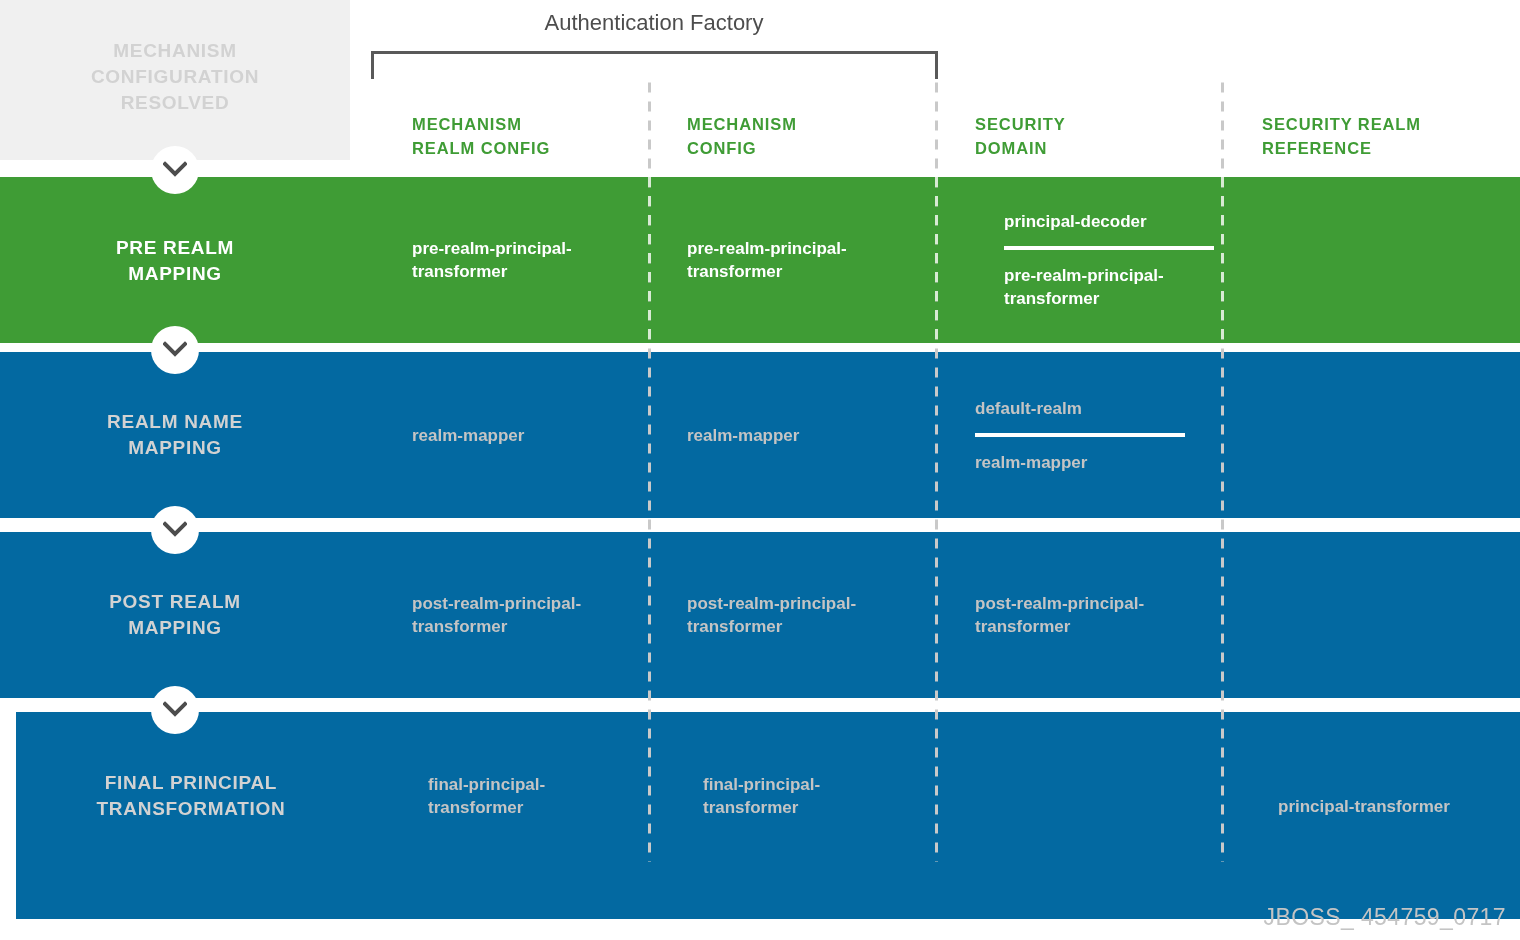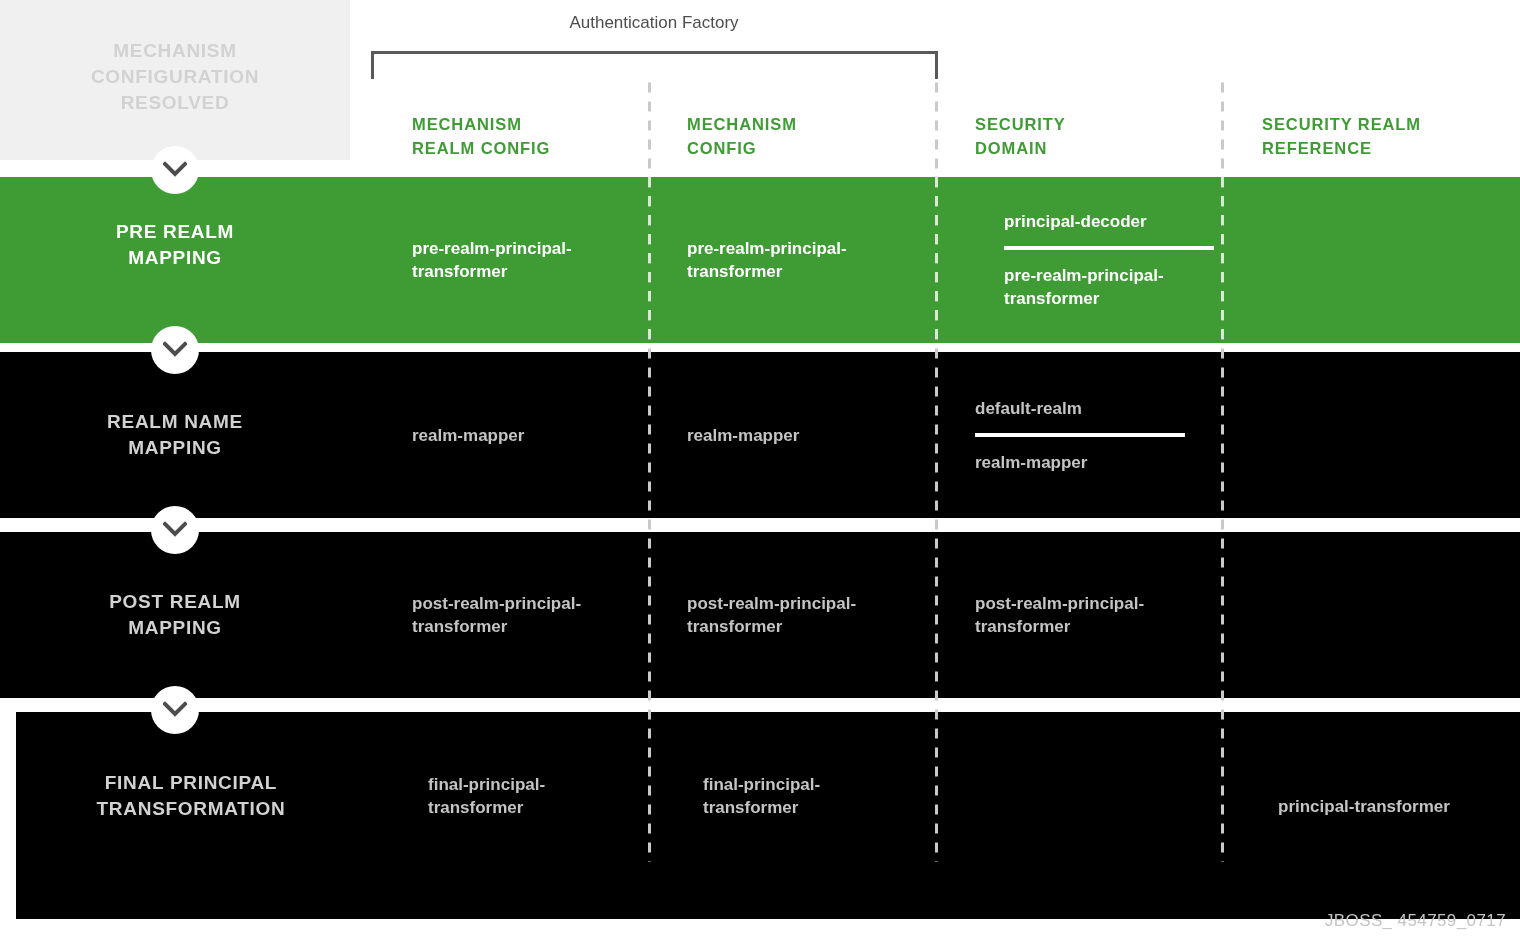--- a/index.html
+++ b/index.html
@@ -45,21 +45,21 @@
     letter-spacing: 0.7px;
     color: #d2d2d2;
   }
 
   
   .bracket-caption {
     position: absolute;
     left: 371px; top: 12px;
     width: 566px;
     text-align: center;
-    font-size: 17px;
+    font-size: 22px;
     color: #4d4d4d;
     line-height: 22px;
   }
   .bracket-top {
     position: absolute;
     left: 371px; top: 51px;
     width: 567px; height: 3px;
     background: #595959;
   }
   .bracket-left {
@@ -100,21 +100,21 @@
   .vsep.on-green {
     background-image: linear-gradient(#d8ead4 55%, rgba(255,255,255,0) 0%);
   }
 
   
   .row {
     position: absolute;
     left: 0;
     width: 1520px;
   }
-  .row.grey  { background: #000000; }
+  .row.grey  { background: #0369a1; }
   .row.green { background: #3f9c35; }
 
   .row-label {
     position: absolute;
     left: 0;
     width: 350px;
     text-align: center;
     font-size: 19px;
     font-weight: bold;
     line-height: 26px;
@@ -145,21 +145,21 @@
     border-radius: 50%;
     background: #ffffff;
     z-index: 5;
   }
   .chevron svg { position: absolute; left: 12px; top: 14px; }
 
   
   .footer-code {
     position: absolute;
     right: 14px; bottom: 9px;
-    font-size: 17px;
+    font-size: 23px;
     color: #c4c4c4;
     letter-spacing: 0.4px;
   }
 </style>
 </head>
 <body>
 
 <div id="stage">
 
   <div class="header-band">
@@ -174,21 +174,21 @@
 
   <div id="col-heads">
       <div class="col-head" style="left: 412px;">MECHANISM<br>REALM CONFIG</div>
       <div class="col-head" style="left: 687px;">MECHANISM<br>CONFIG</div>
       <div class="col-head" style="left: 975px;">SECURITY<br>DOMAIN</div>
       <div class="col-head" style="left: 1262px;">SECURITY REALM<br>REFERENCE</div>
     </div>
 
   <div id="rows">
       <div class="row green" style="top: 177px; height: 166px;">
-        <div class="row-label" style="top: 42px;">PRE REALM<br>MAPPING</div>
+        <div class="row-label" style="top: 58px;">PRE REALM<br>MAPPING</div>
         <div class="cell" style="left: 412px; top: 60px;">
           <div>pre-realm-principal-<br>transformer</div>
         </div>
         <div class="cell" style="left: 687px; top: 60px;">
           <div>pre-realm-principal-<br>transformer</div>
         </div>
         <div class="cell" style="left: 1004px; top: 33px;">
           <div>principal-decoder</div>
           <div class="divider"></div>
           <div>pre-realm-principal-<br>transformer</div>

